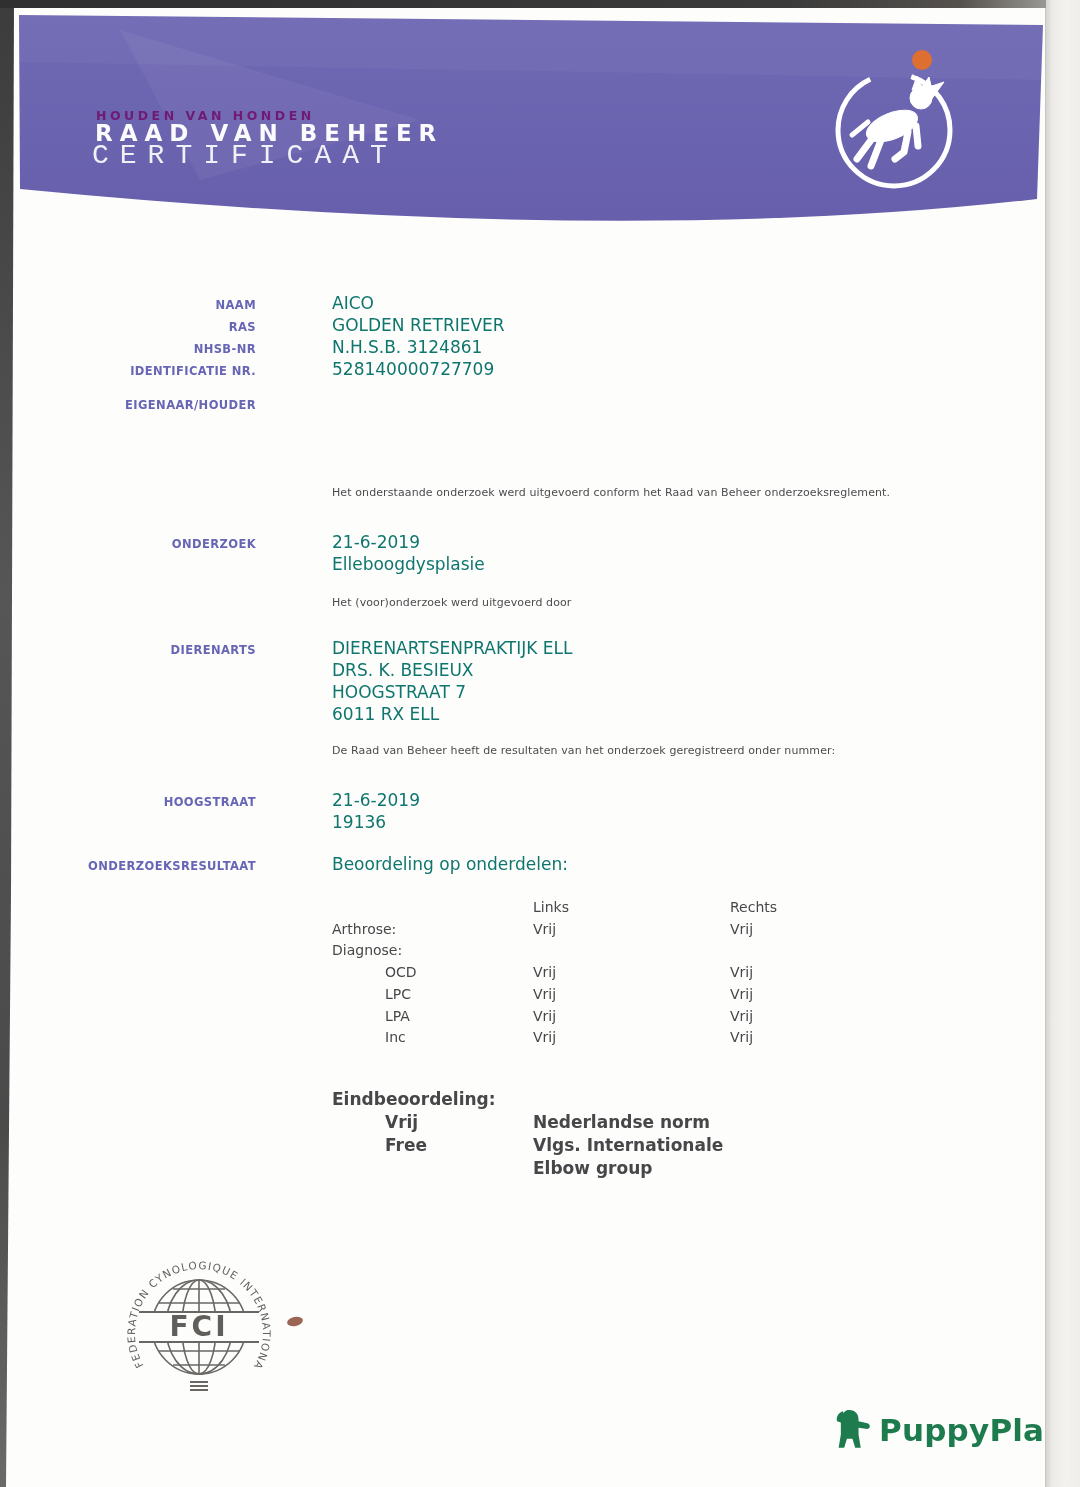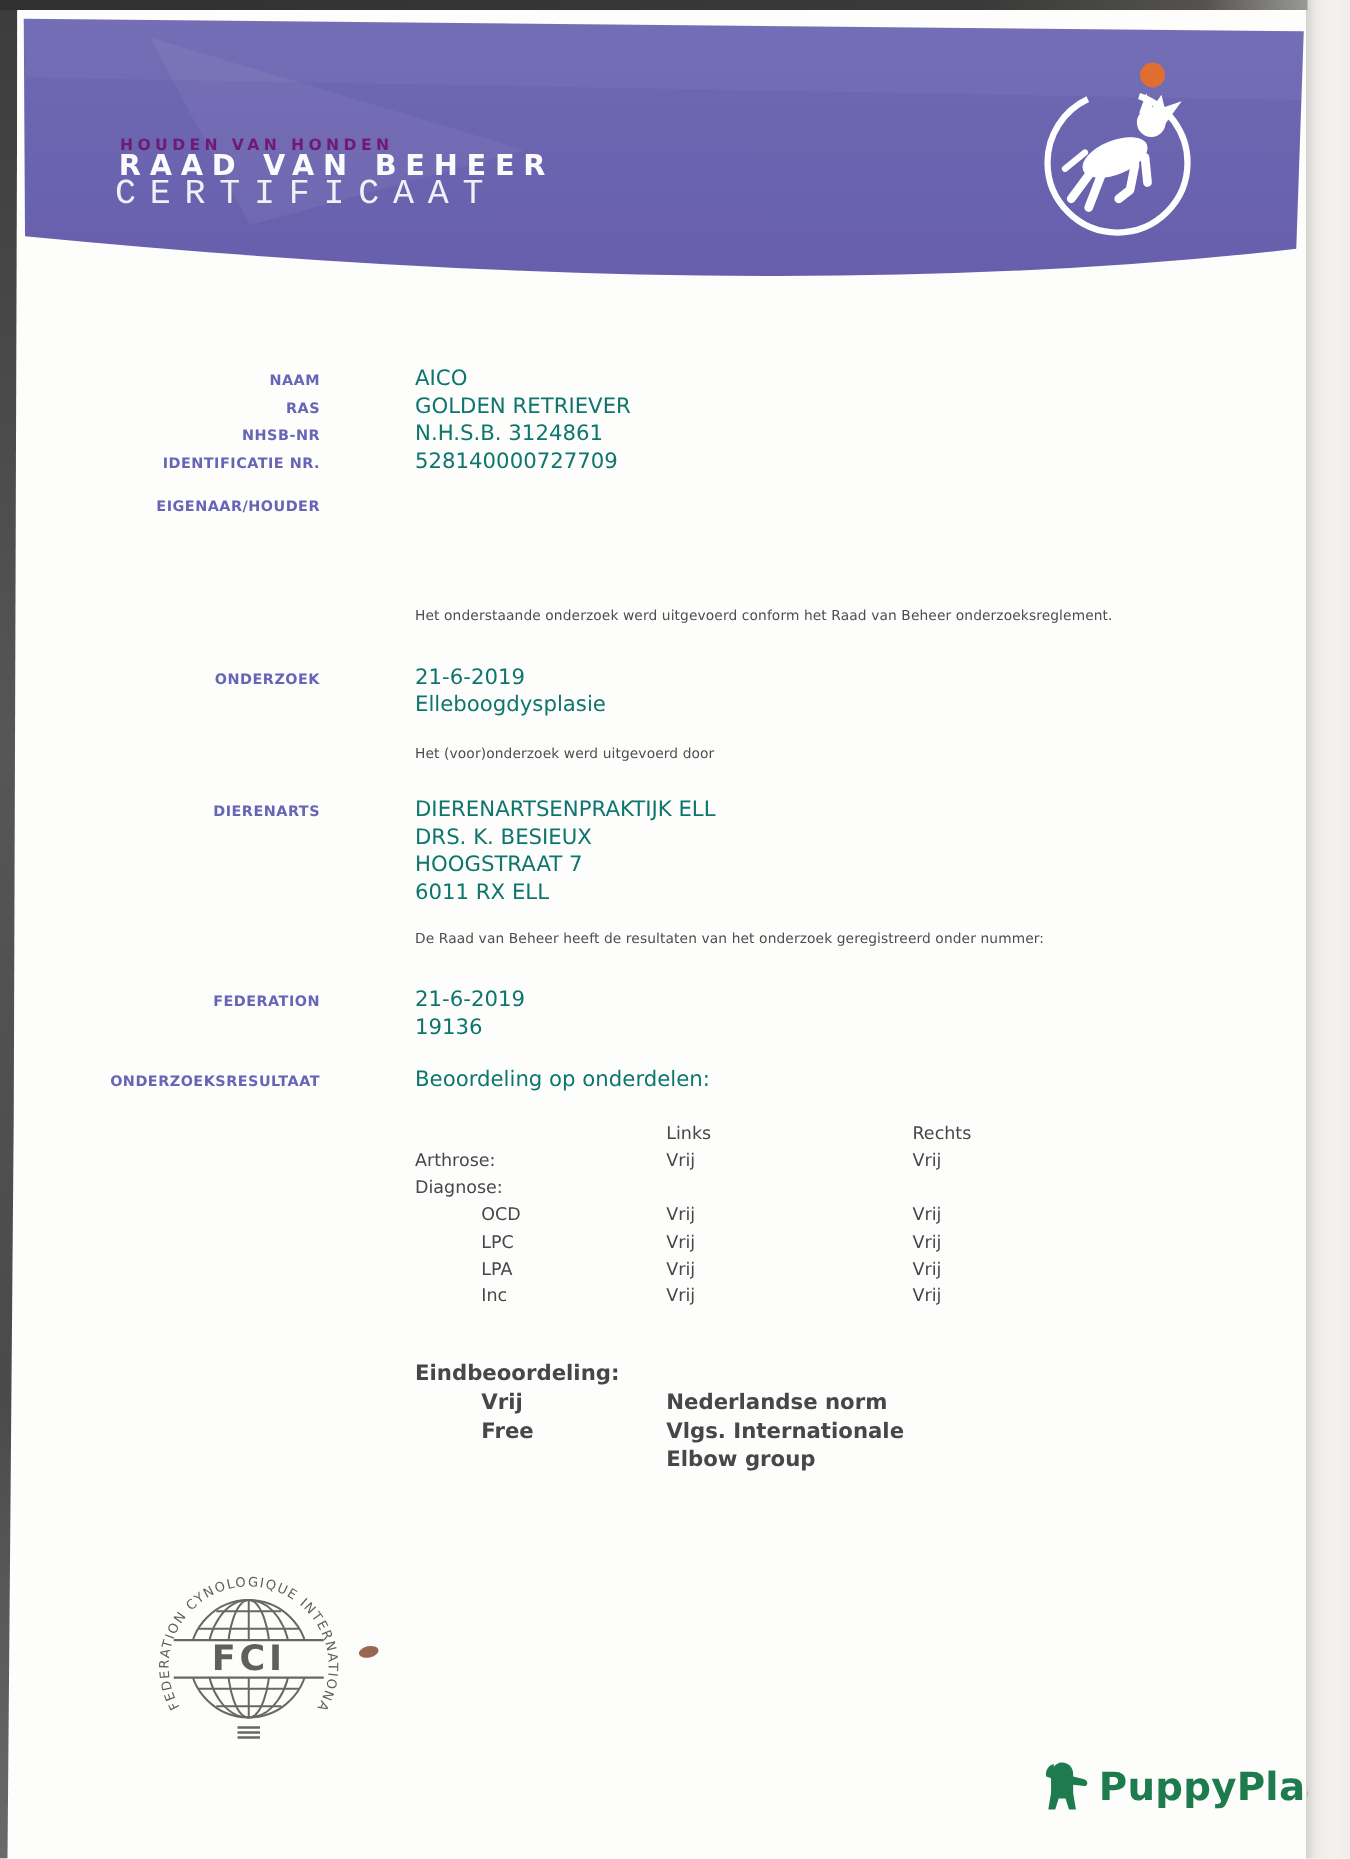--- a/index.html
+++ b/index.html
@@ -135,21 +135,21 @@
     <div>DIERENARTSENPRAKTIJK ELL</div>
     <div>DRS. K. BESIEUX</div>
     <div>HOOGSTRAAT 7</div>
     <div>6011 RX ELL</div>
   </span>
 </div>
 
 <div class="note" style="top:744px">De Raad van Beheer heeft de resultaten van het onderzoek geregistreerd onder nummer:</div>
 
 <div class="field-row" style="top:789px">
-  <span class="lbl">FEDERATION</span>
+  <span class="lbl">HOOGSTRAAT</span>
   <span class="gap"></span>
   <span class="val">
     <div>21-6-2019</div>
     <div>19136</div>
   </span>
 </div>
 
 <div class="field-row" style="top:853px">
   <span class="lbl">ONDERZOEKSRESULTAAT</span>
   <span class="gap"></span>

